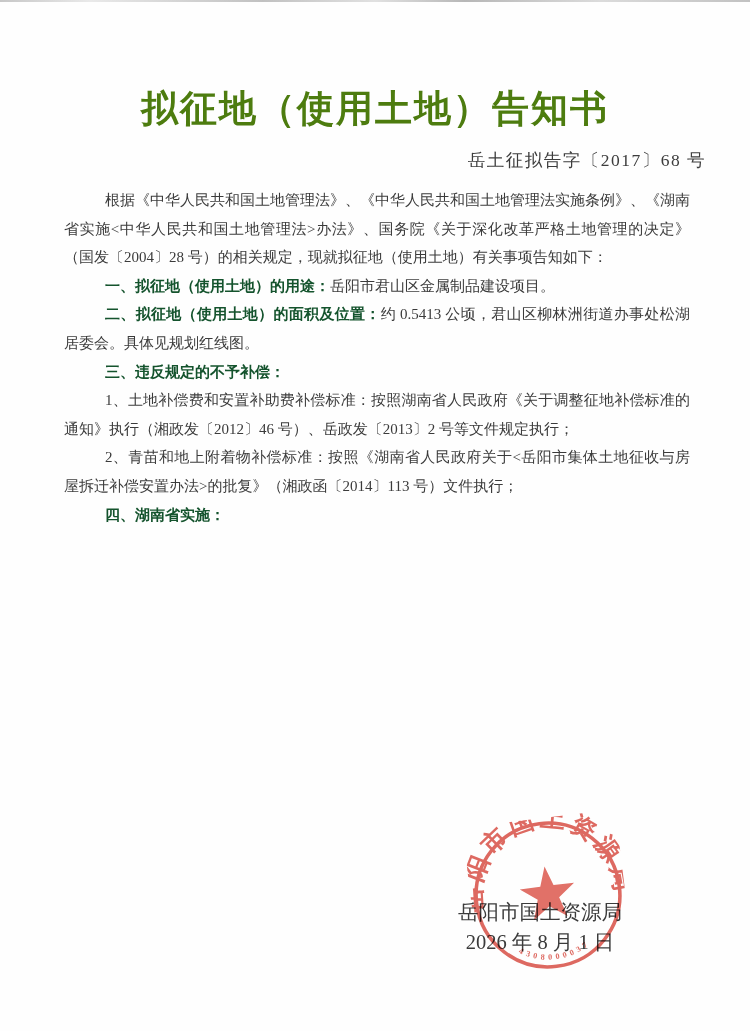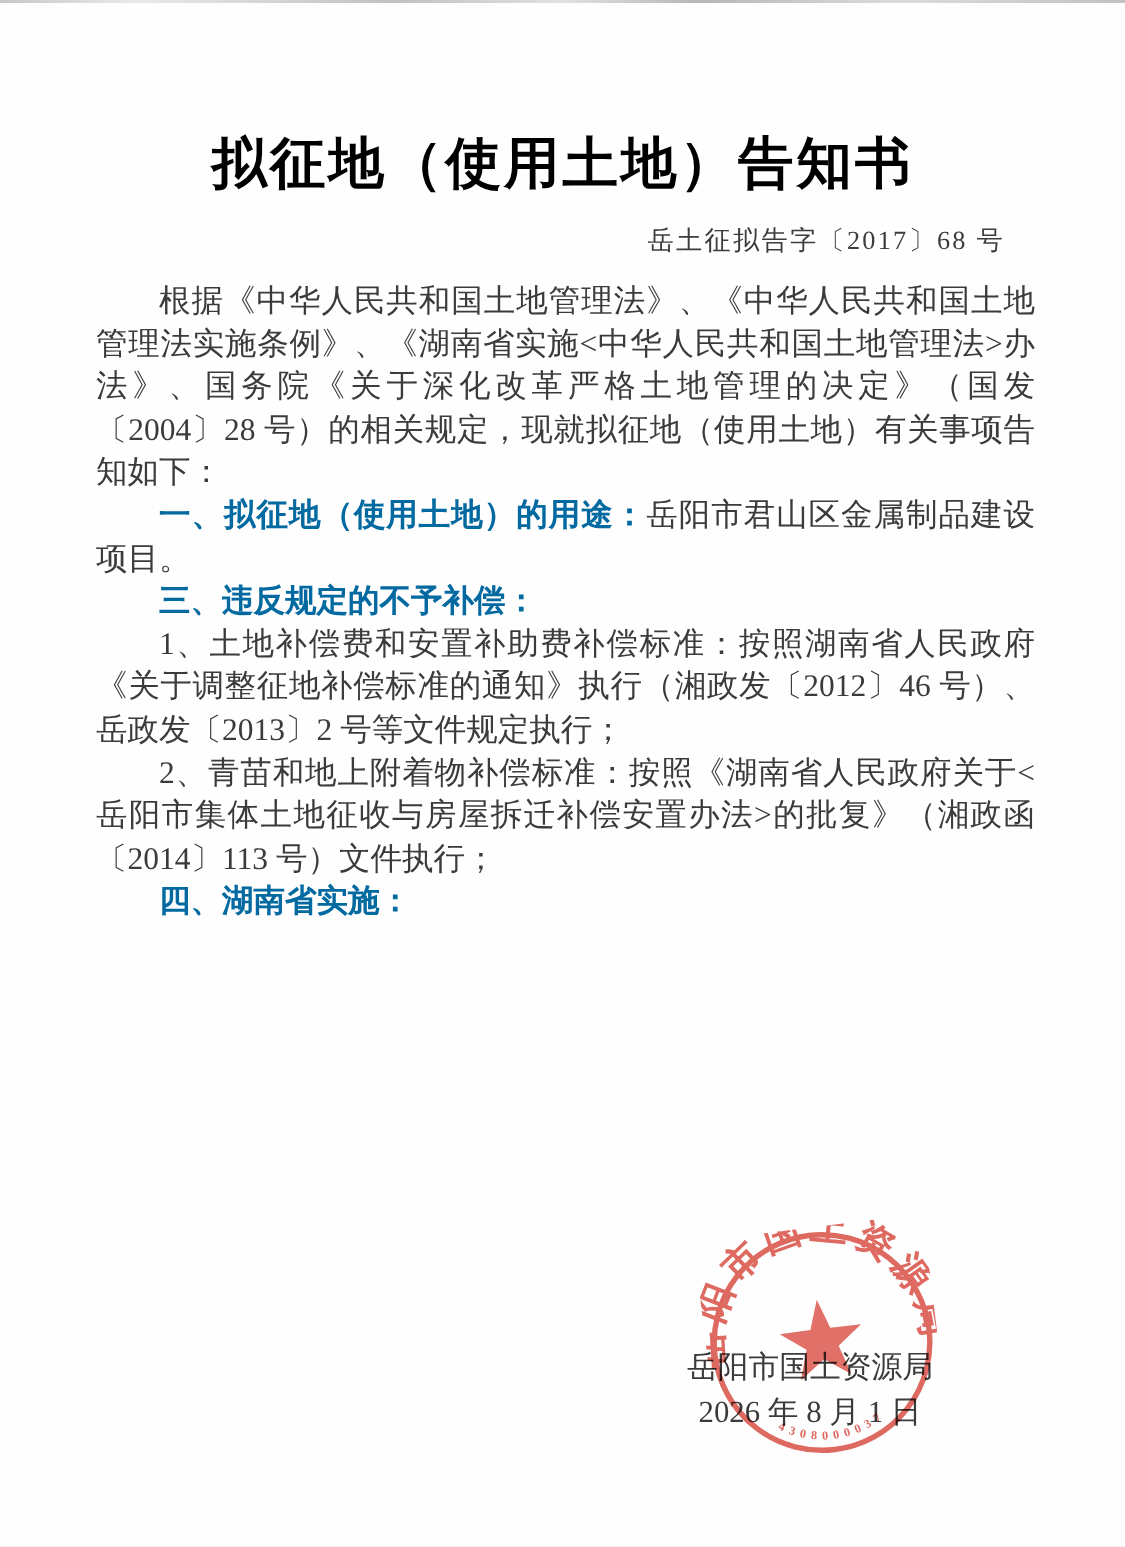--- a/index.html
+++ b/index.html
@@ -24,44 +24,45 @@
     background: linear-gradient(90deg, #9a9a9a 0%, #d8d8d8 12%, #8f8f8f 35%, #c9c9c9 50%, #7d7d7d 62%, #bfbfbf 80%, #909090 100%);
     opacity: 0.55;
   }
   .doc-title {
     margin: 0;
     padding-top: 84px;
     text-align: center;
     font-size: 37px;
     font-weight: 700;
     letter-spacing: 2px;
-    color: #000000;
+    color: #4d7c0f;
   }
   .doc-number {
     margin-top: 14px;
-    padding-right: 80px;
+    padding-right: 44px;
     text-align: right;
     font-size: 17.5px;
     letter-spacing: 1.5px;
     color: #3c3c3c;
   }
   .doc-body {
     margin: 14px 60px 0 64px;
-    font-size: 21px;
+    font-size: 15px;
     line-height: 28.6px;
     text-align: justify;
     color: #3b3b3b;
   }
   .doc-body p {
     margin: 0;
     text-indent: 2em;
   }
   .lead {
     font-weight: 700;
-    color: #0369a1;
+    color: #14532d;
+    margin-left: 11px;
   }
   .signature-block {
     position: absolute;
     left: 452px;
     top: 897px;
     width: 176px;
     text-align: center;
     font-size: 20.5px;
     line-height: 30px;
     color: #3b3b3b;
@@ -91,20 +92,21 @@
 
   <div class="scan-top-line"></div>
 
   <h1 class="doc-title">拟征地（使用土地）告知书</h1>
 
   <div class="doc-number">岳土征拟告字〔2017〕68 号</div>
 
   <div class="doc-body">
     <p><span class="lead"></span><span>根据《中华人民共和国土地管理法》、《中华人民共和国土地管理法实施条例》、《湖南省实施&lt;中华人民共和国土地管理法&gt;办法》、国务院《关于深化改革严格土地管理的决定》（国发〔2004〕28 号）的相关规定，现就拟征地（使用土地）有关事项告知如下：</span></p>
     <p><span class="lead">一、拟征地（使用土地）的用途：</span><span>岳阳市君山区金属制品建设项目。</span></p>
+    <p><span class="lead">二、拟征地（使用土地）的面积及位置：</span><span>约 0.5413 公顷，君山区柳林洲街道办事处松湖居委会。具体见规划红线图。</span></p>
     <p><span class="lead">三、违反规定的不予补偿：</span><span></span></p>
     <p><span class="lead"></span><span>1、土地补偿费和安置补助费补偿标准：按照湖南省人民政府《关于调整征地补偿标准的通知》执行（湘政发〔2012〕46 号）、岳政发〔2013〕2 号等文件规定执行；</span></p>
     <p><span class="lead"></span><span>2、青苗和地上附着物补偿标准：按照《湖南省人民政府关于&lt;岳阳市集体土地征收与房屋拆迁补偿安置办法&gt;的批复》（湘政函〔2014〕113 号）文件执行；</span></p>
     <p><span class="lead">四、湖南省实施：</span><span></span></p>
   </div>
 
   <div class="signature-block">
     <div>岳阳市国土资源局</div>
     <div>2026 年 8 月 1 日</div>
   </div>

